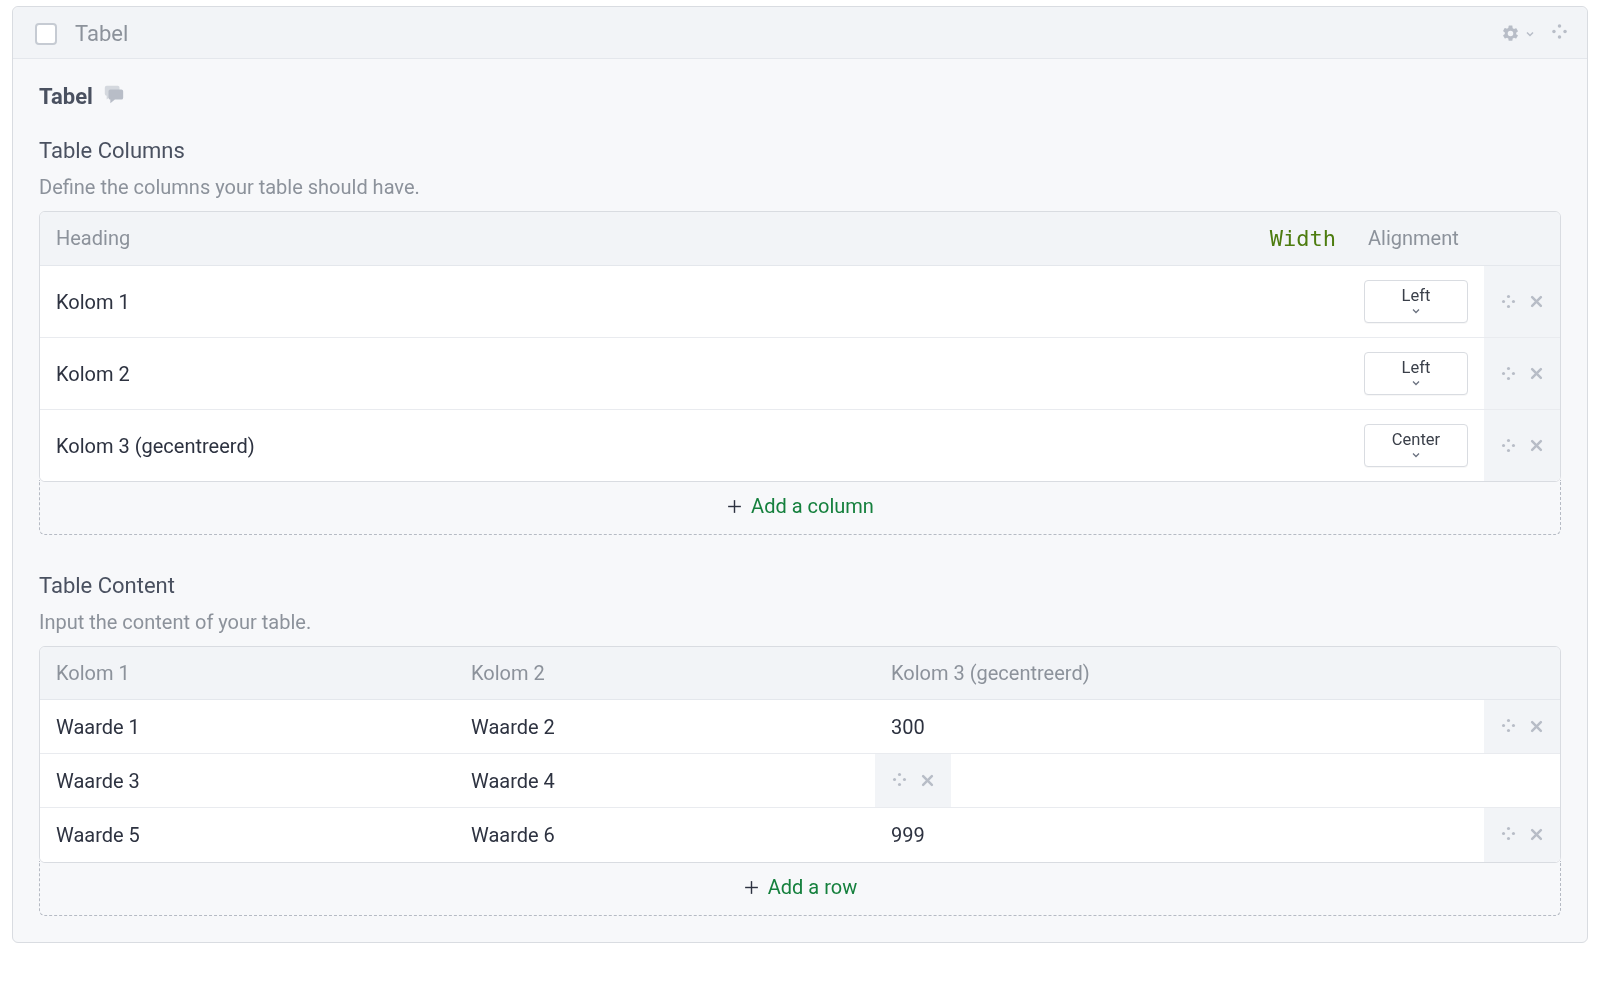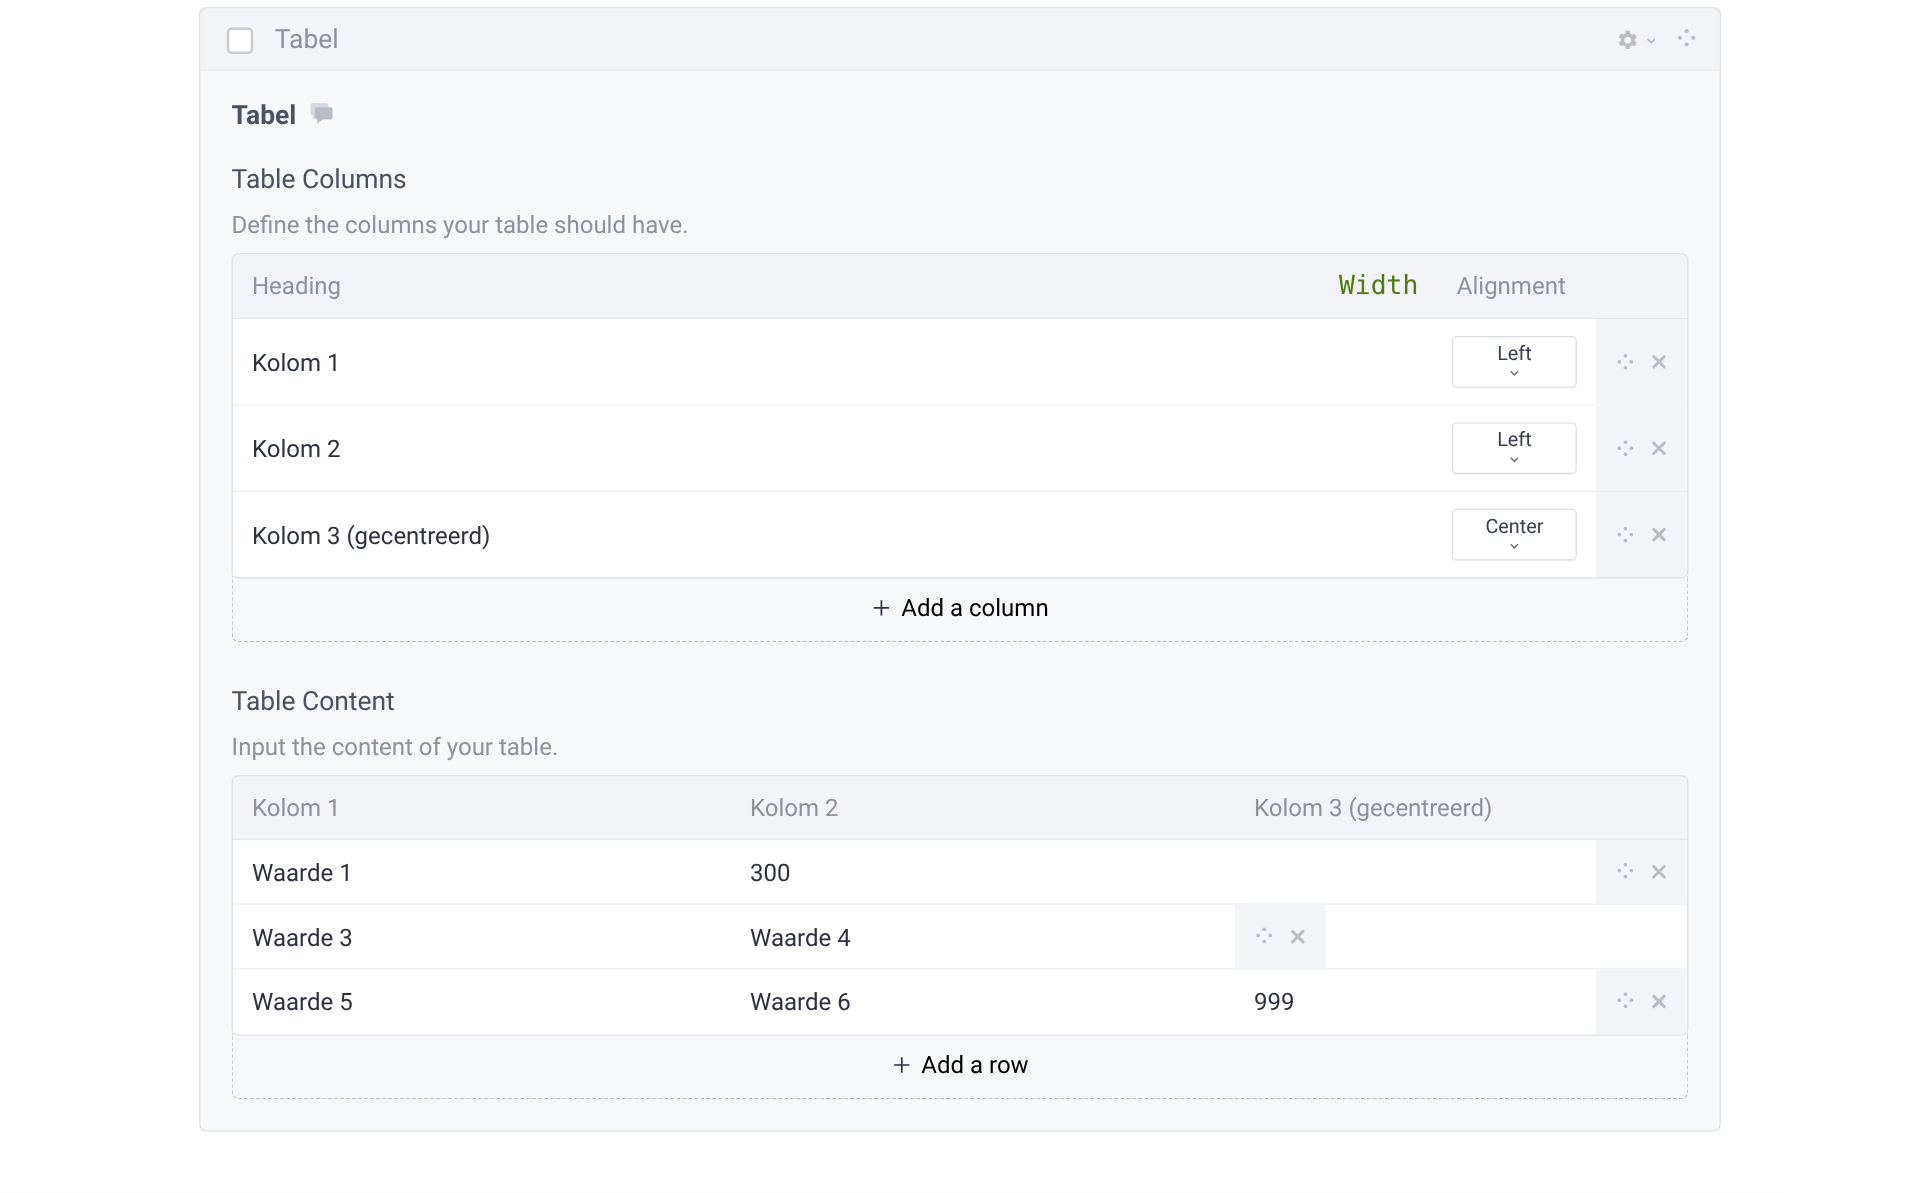--- a/index.html
+++ b/index.html
@@ -8,21 +8,21 @@
     font-family: -apple-system, BlinkMacSystemFont, "Segoe UI", Roboto, Helvetica, Arial, sans-serif;
     background:#fff;
     color:#3a3f49;
     font-size:19px;
     padding:6px;
   }
   .panel {
     border:1px solid #d9dce1;
     border-radius:6px;
     background:#f7f8fa;
-    width:1268px;
+    width:1576px;
     margin:0 auto;
   }
   .panel-header {
     display:flex;
     align-items:center;
     padding:14px 18px 12px 22px;
     border-bottom:1px solid #e4e7ec;
     background:#f2f4f7;
     border-top-left-radius:6px;
     border-top-right-radius:6px;
@@ -93,21 +93,21 @@
   .select svg{ flex:0 0 auto; }
 
   .dashed-box {
     margin-top:-2px;
     border:1.6px dashed #b6bbc4;
     border-top:none;
     border-bottom-left-radius:6px;
     border-bottom-right-radius:6px;
     text-align:center;
     padding:14px 0 16px 0;
-    color:#000000;
+    color:#15803d;
     font-size:20px;
     display:flex; align-items:center; justify-content:center; gap:8px;
   }
 
   
   .ct-head .col, .ct-row .col { padding:14px 16px; font-size:20px; }
   .ct-head { display:flex; background:#f2f4f7; color:#8c929b; border-bottom:1px solid #e4e7ec;}
   .ct-row  { display:flex; border-bottom:1px solid #e9ebef; background:#fff; min-height:54px; align-items:center;}
   .ct-row:last-child{border-bottom:none;}
   .col.c1 { flex:0 0 415px; }
@@ -265,20 +265,21 @@
     <div class="grid">
       <div class="ct-head">
         <div class="col c1">Kolom 1</div>
         <div class="col c2">Kolom 2</div>
         <div class="col c3">Kolom 3 (gecentreerd)</div>
         <div class="col" style="flex:0 0 74px;"></div>
       </div>
       <div id="content-rows">
           <div class="ct-row">
             <div class="col c1 text">Waarde 1</div>
+            <div class="col c2 text">Waarde 2</div>
             <div class="col c3 text">300</div>
             <div class="col actions">
               <span><svg width="17" height="17" viewBox="0 0 24 24" fill="#b8bdc7">
                   <circle cx="12" cy="5" r="2.2"></circle>
                   <circle cx="5" cy="12" r="2.2"></circle>
                   <circle cx="19" cy="12" r="2.2"></circle>
                   <circle cx="12" cy="19" r="2.2"></circle>
                 </svg></span>
               <span><svg width="15" height="15" viewBox="0 0 24 24" fill="none" stroke="#b8bdc7" stroke-width="4" stroke-linecap="round">
                   <line x1="5" y1="5" x2="19" y2="19"></line>

